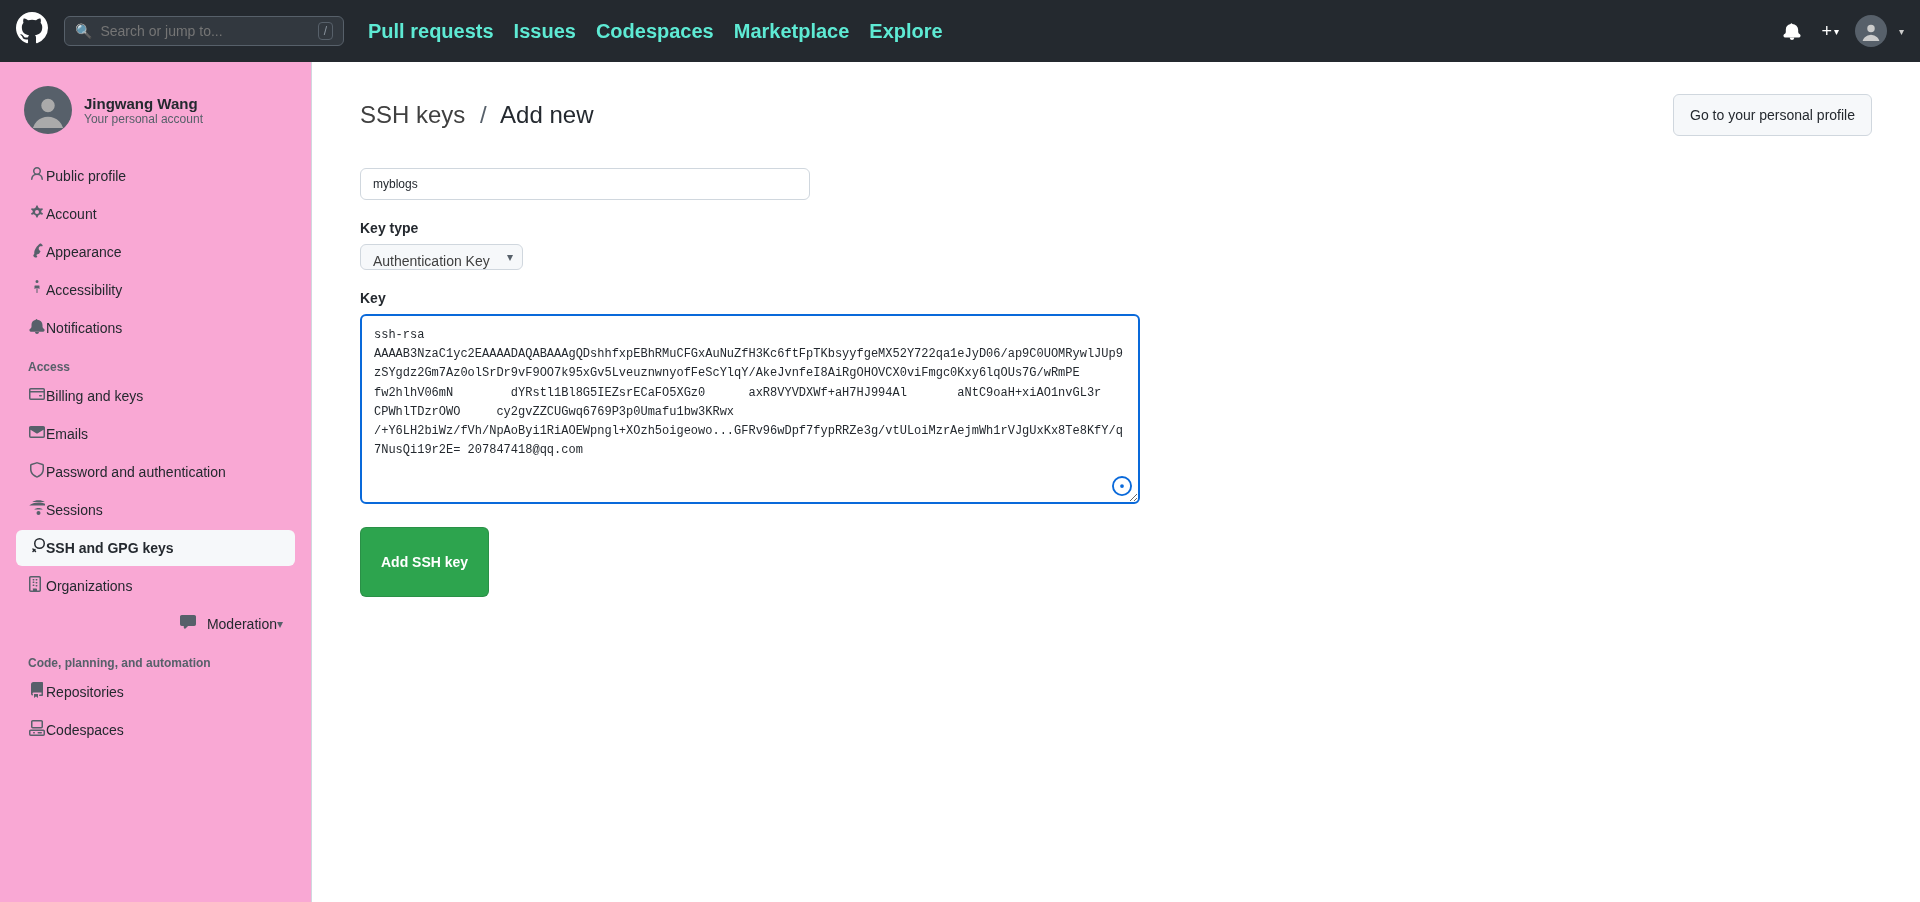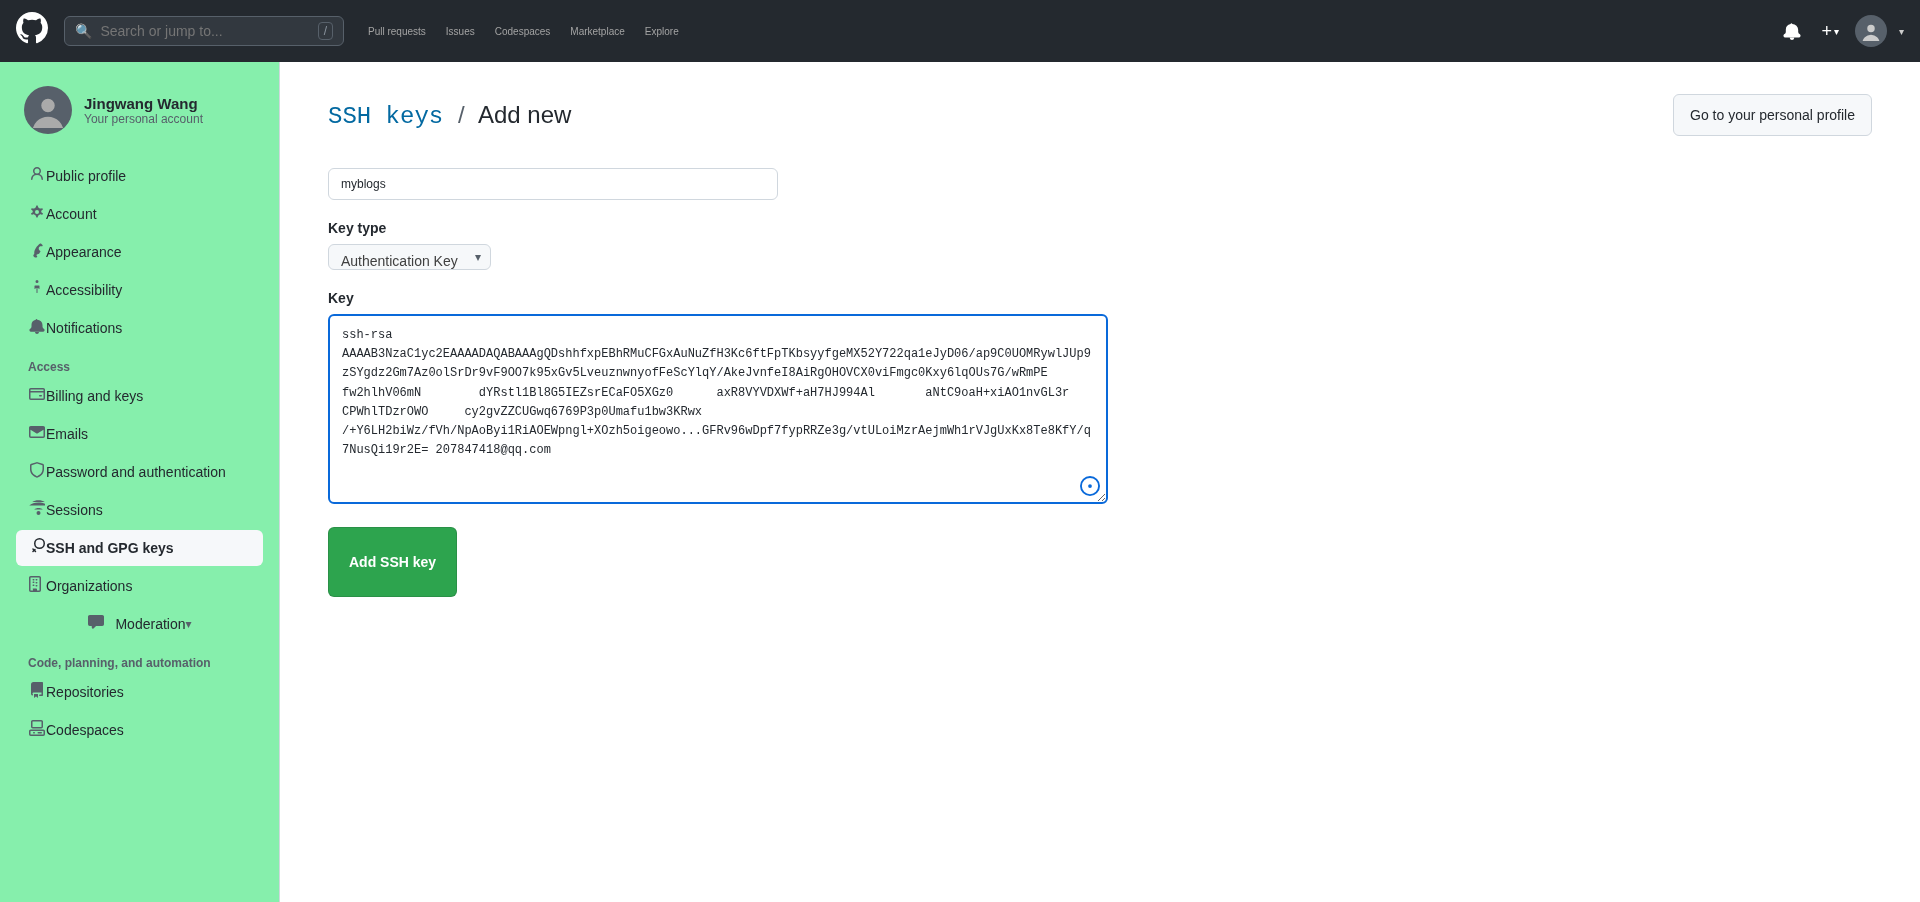--- a/index.html
+++ b/index.html
@@ -45,24 +45,24 @@
       padding: 1px 5px;
       font-size: 12px;
       color: #8b949e;
     }
     .topnav-links {
       display: flex;
       gap: 4px;
       align-items: center;
     }
     .topnav-links a {
-      color: #a3a3a3;
+      color: #5eead4;
       text-decoration: none;
-      font-size: 10px;
-      font-weight: 400;
+      font-size: 20px;
+      font-weight: 700;
       padding: 6px 8px;
       border-radius: 6px;
     }
     .topnav-right {
       margin-left: auto;
       display: flex;
       align-items: center;
       gap: 12px;
     }
     .topnav-icon-btn {
@@ -90,24 +90,24 @@
     }
 
     
     .page-container {
       display: flex;
       min-height: calc(100vh - 62px);
     }
 
     
     .sidebar {
-      width: 280px;
+      width: 312px;
       flex-shrink: 0;
       padding: 24px 16px;
-      background: #86efac;
+      background: #f9a8d4;
       border-right: 1px solid #d0d7de;
     }
     .sidebar-profile {
       display: flex;
       align-items: center;
       gap: 12px;
       margin-bottom: 24px;
       padding: 0 8px;
     }
     .sidebar-avatar {
@@ -153,21 +153,21 @@
       text-align: center;
     }
     .sidebar-section-label {
       font-size: 12px;
       color: #57606a;
       font-weight: 600;
       padding: 12px 12px 4px;
       text-transform: none;
     }
     .sidebar-nav-item.has-chevron {
-      justify-content: center;
+      justify-content: flex-end;
     }
     .sidebar-nav-item.has-chevron .left {
       display: flex;
       align-items: center;
       gap: 10px;
     }
 
     
     .main-content {
       flex: 1;
@@ -180,24 +180,23 @@
       align-items: center;
       justify-content: space-between;
       margin-bottom: 32px;
     }
     .page-header-title {
       font-size: 24px;
       font-weight: 400;
       color: #24292f;
     }
     .page-header-title a {
-      color: #0369a1;
+      color: #404040;
       text-decoration: none;
       font-weight: 400;
-      font-family: Liberation Mono, monospace;
     }
     .page-header-title .sep {
       color: #57606a;
       padding: 0 8px;
     }
 
     .profile-btn {
       border: 1px solid #d0d7de;
       background: #f6f8fa;
       color: #24292f;

